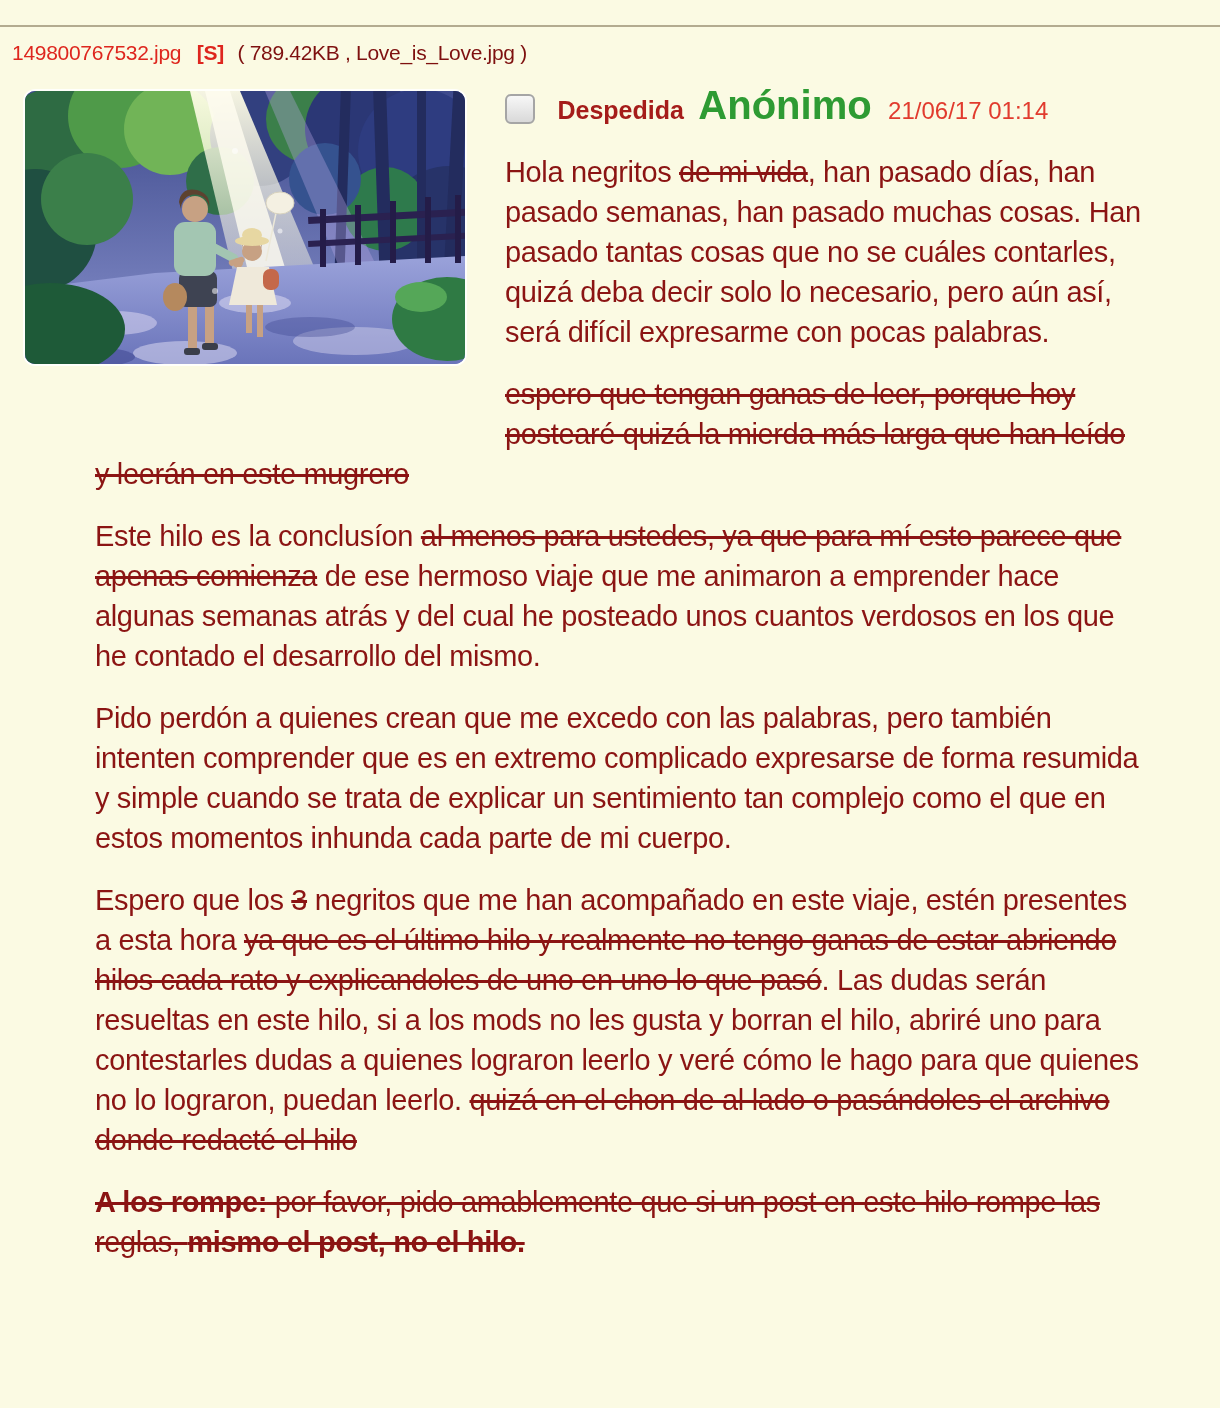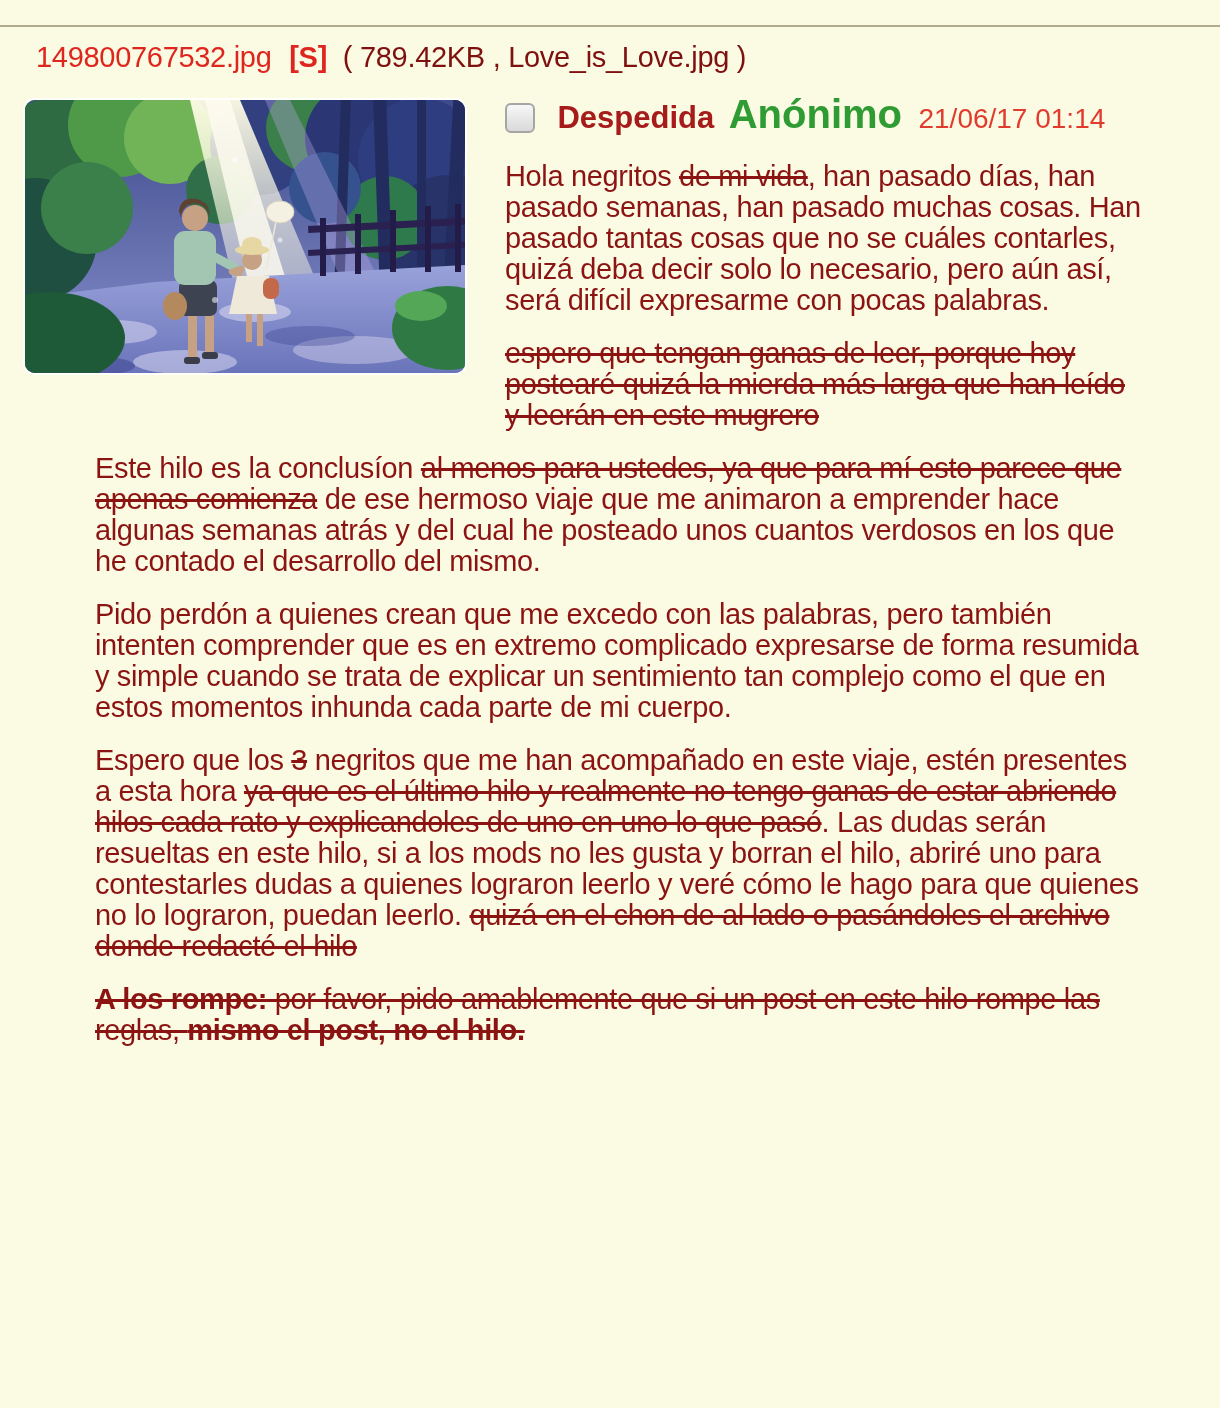--- a/index.html
+++ b/index.html
@@ -8,22 +8,22 @@
     background:#FBFAE3;
     font-family:"Liberation Sans","DejaVu Sans",sans-serif;
     color:#8B1413;
     overflow:hidden;
     position:relative;
   }
   .top-divider{
     border:none;border-top:2px solid #B3AB90;margin:25px 0 0 0;
   }
   .file-info{
-    margin:14px 0 0 36px;
-    font-size:29px;letter-spacing:-0.3px;white-space:nowrap;
+    margin:14px 0 0 12px;
+    font-size:21px;letter-spacing:-0.3px;white-space:nowrap;
   }
   .file-name{color:#DE261E;text-decoration:none;}
   .file-s{color:#DE261E;font-weight:bold;margin-left:10px;text-decoration:none;}
   .file-meta{color:#7E100F;margin-left:8px;}
 
   .post{margin-top:18px;}
   .thumb{
     float:left;display:block;
     width:440px;height:273px;
     margin:8px 40px 80px 25px;
@@ -33,32 +33,32 @@
   }
   .thumb svg{display:block;width:100%;height:100%;}
 
   .post-header{padding-top:2px;line-height:40px;white-space:nowrap;}
   .checkbox{
     display:inline-block;width:26px;height:26px;
     border:2px solid #A5A5A5;border-radius:6px;
     background:linear-gradient(#F7F7F7,#D9D9D9);
     vertical-align:-5px;margin-right:18px;
   }
-  .subject{font-weight:bold;font-size:31px;color:#A51C1A;margin-right:10px;}
+  .subject{font-weight:bold;font-size:25px;color:#A51C1A;margin-right:10px;}
   .author{font-weight:bold;font-size:40px;color:#2E9B33;margin-right:12px;}
-  .date{font-size:28px;color:#E13B2E;}
+  .date{font-size:24px;color:#E13B2E;}
 
   .post-number{
     margin-top:14px;font-size:31px;font-weight:bold;color:#DD201A;
     line-height:40px;text-decoration:none;display:block;
   }
 
   blockquote.post-text{
     margin:18px 75px 0 95px;
-    font-size:29px;line-height:31px;letter-spacing:-0.35px;
+    font-size:29px;line-height:40px;letter-spacing:-0.35px;
   }
   .post-text p{margin:0 0 22px 0;}
   .strike{text-decoration:line-through;text-decoration-thickness:3px;}
   .bold{font-weight:bold;}
 </style>
 </head>
 <body>
 
 <hr class="top-divider">
 

